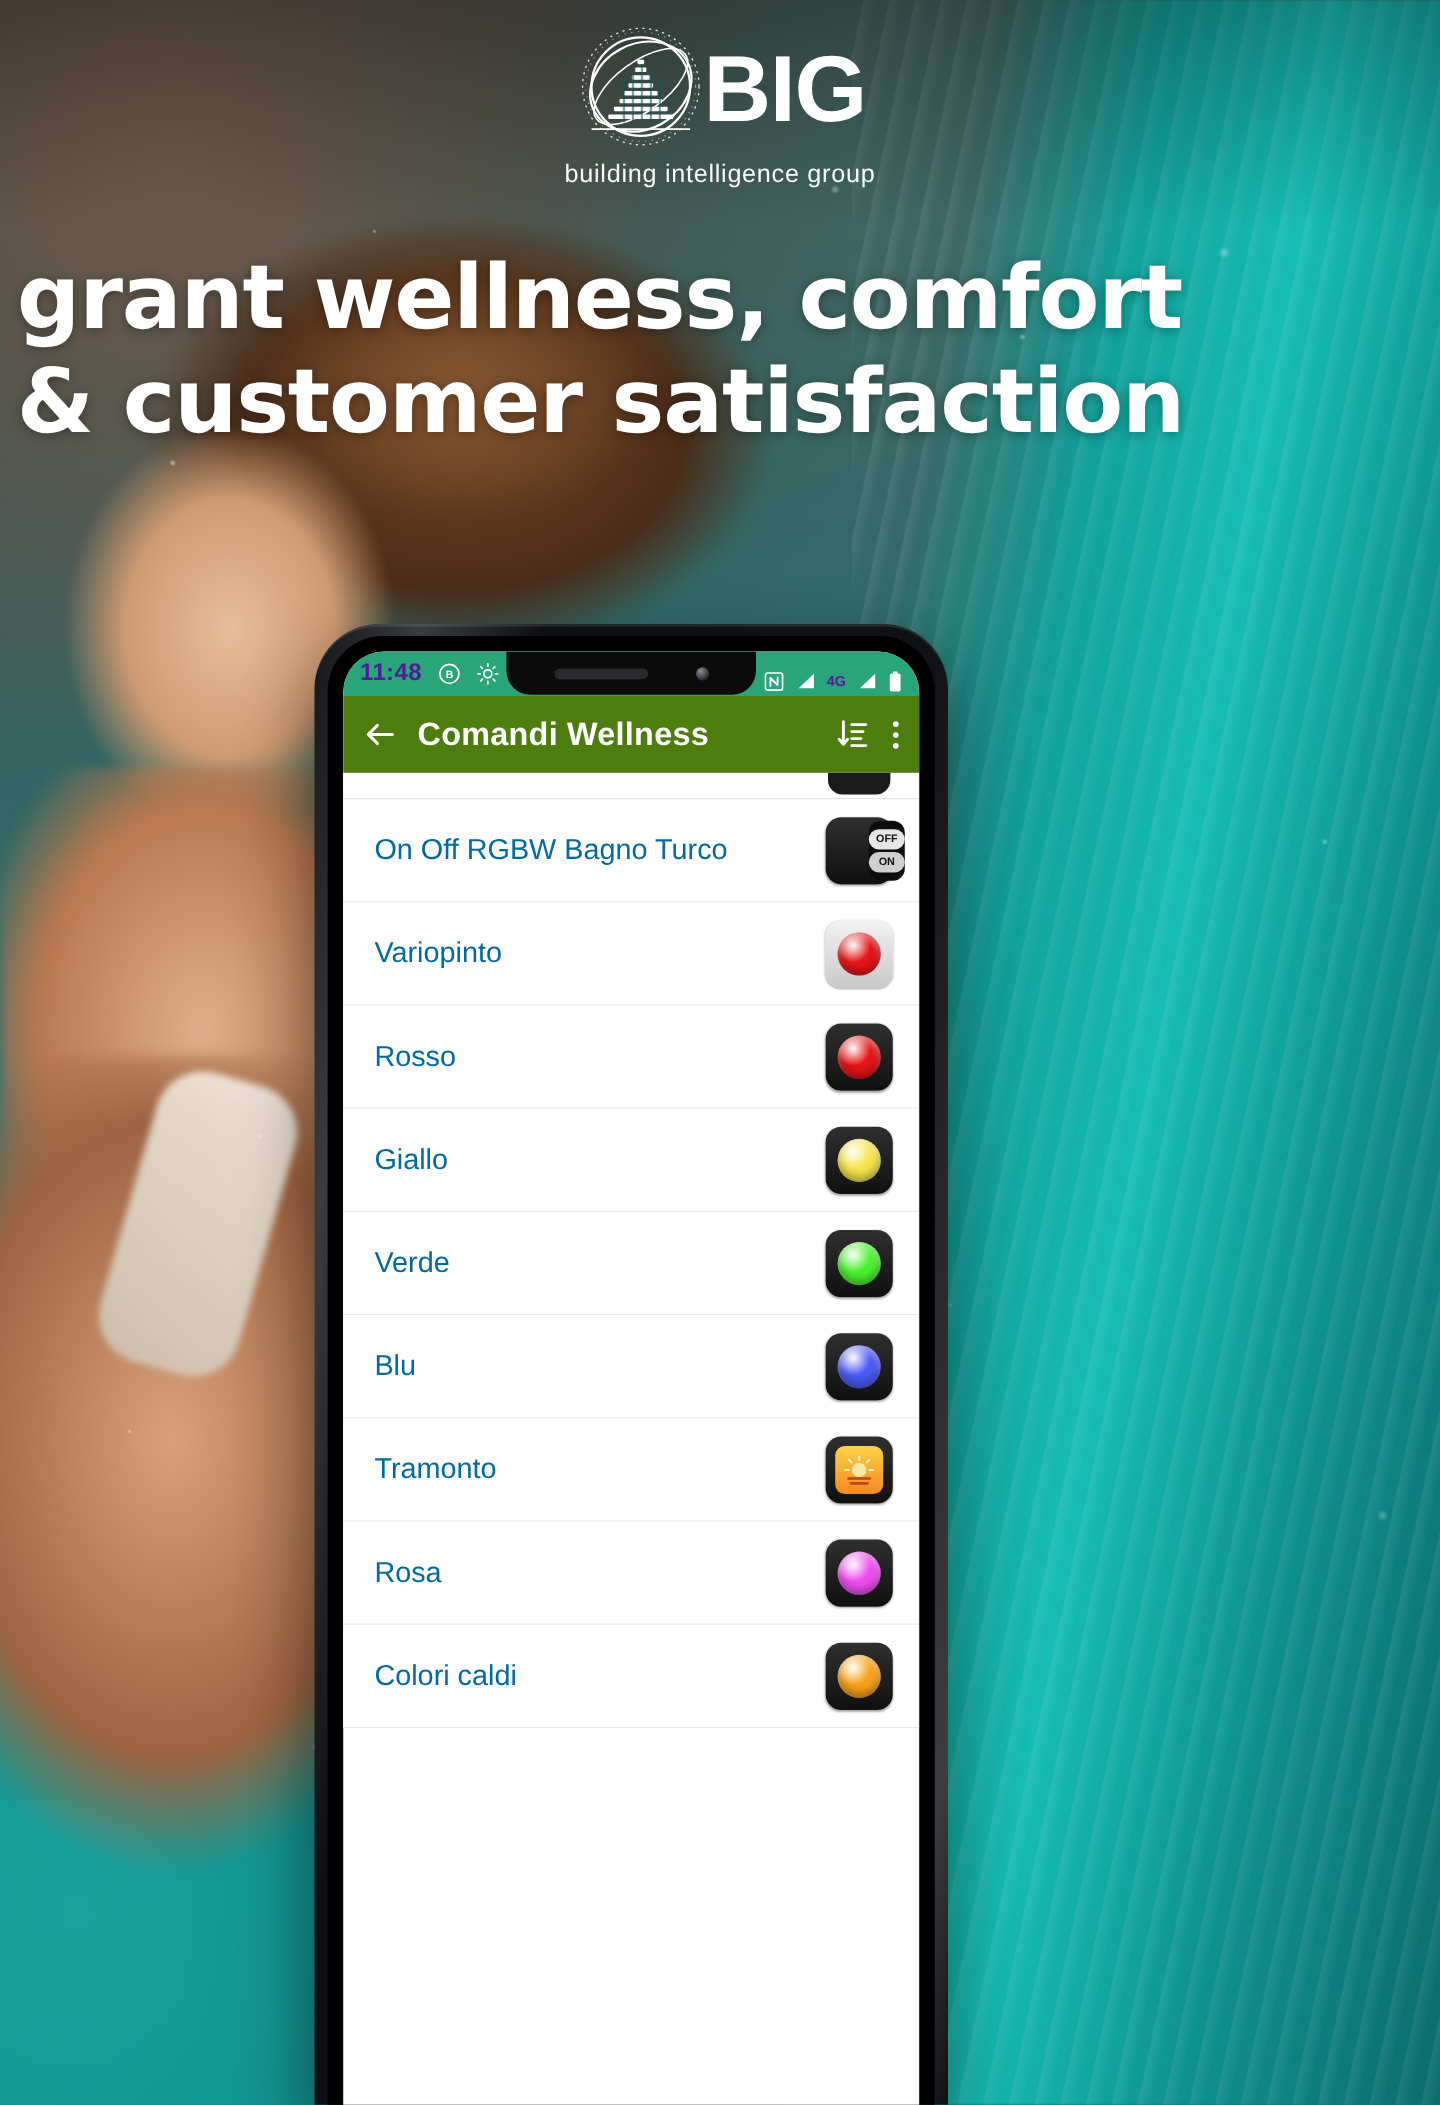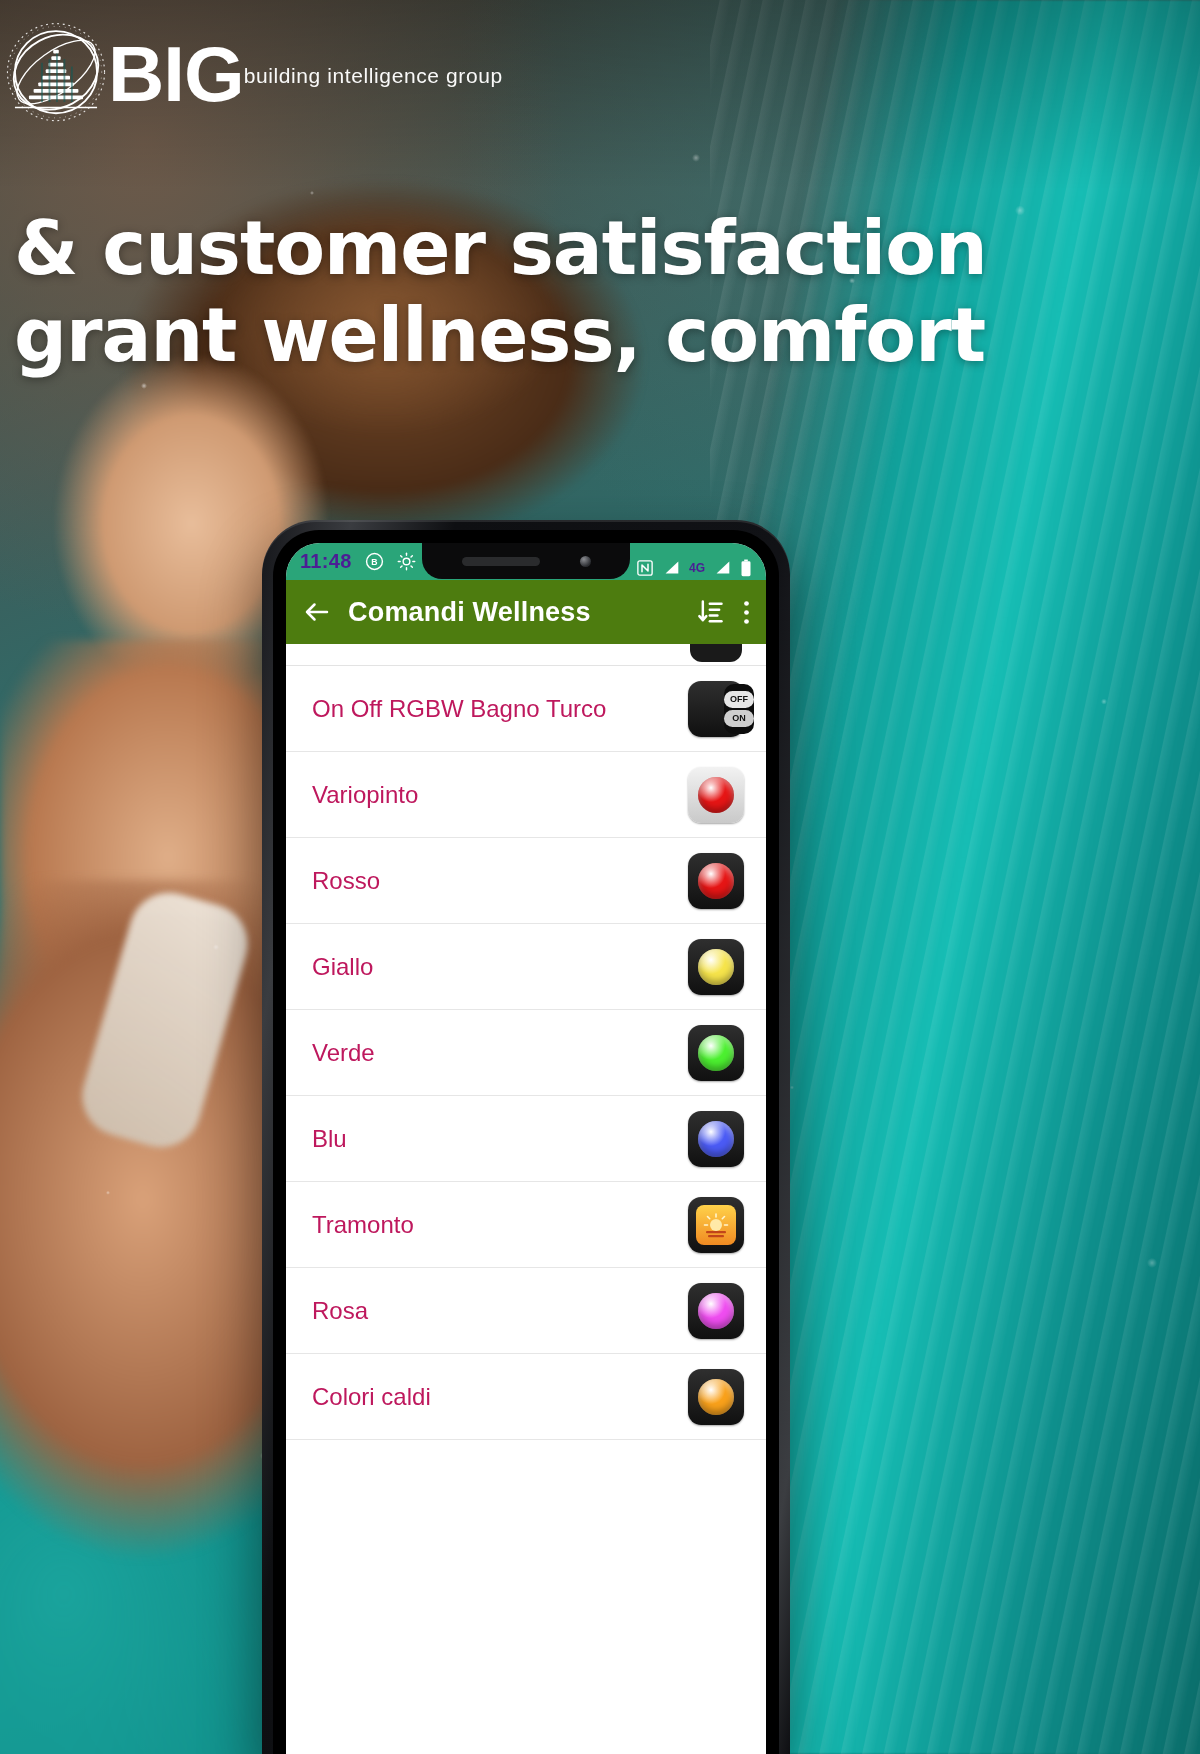--- a/index.html
+++ b/index.html
@@ -89,21 +89,21 @@
       radial-gradient(circle 2px at 66% 62%, rgba(255,255,255,.30) 0%, rgba(255,255,255,0) 100%);
   }
   .top-shade {
     position:absolute; left:0; top:0; width:100%; height:190px;
     background:linear-gradient(180deg, rgba(0,0,0,.28) 0%, rgba(0,0,0,0) 100%);
   }
 
   
   #logo-block {
     position:absolute; top:18px; left:0; width:100%;
-    display:flex; flex-direction:row; align-items:center; z-index:5;
+    display:flex; flex-direction:column; align-items:center; z-index:5;
   }
   .logo-row { display:flex; align-items:center; gap:2px; }
   .logo-mark { width:112px; height:112px; display:block; }
   .logo-word {
     color:#ffffff; font-size:78px; font-weight:700; letter-spacing:-1px;
     line-height:1; margin-left:-6px;
     font-family:"Liberation Sans", sans-serif;
   }
   .logo-tag {
     color:#ffffff; font-size:21px; letter-spacing:.6px; margin-top:4px;
@@ -182,21 +182,21 @@
   .list-top-partial .stub {
     position:absolute; right:24px; top:-34px; width:52px; height:52px;
     border-radius:12px; background:#1a1a1a;
   }
   .row {
     height:86px; display:flex; align-items:center;
     padding:0 22px 0 26px; border-bottom:1px solid #e6e6e6;
     background:#fff;
   }
   .row-label {
-    font-size:24px; color:#be185d; font-weight:400;
+    font-size:24px; color:#0369a1; font-weight:400;
     font-family:"Liberation Sans", sans-serif;
   }
   .row-icon { margin-left:auto; width:56px; height:56px; flex:0 0 56px; }
 
   .btn-tile {
     width:56px; height:56px; border-radius:13px;
     background:linear-gradient(180deg,#2f2f2f 0%,#101010 100%);
     display:flex; align-items:center; justify-content:center;
     box-shadow:0 1px 2px rgba(0,0,0,.35);
   }
@@ -267,22 +267,22 @@
         <rect x="76" y="52" width="2" height="38"></rect>
       </g>
       <line x1="16" y1="96" x2="104" y2="96" stroke="#ffffff" stroke-width="1.6"></line>
     </svg>
     <span class="logo-word">BIG</span>
   </div>
   <div class="logo-tag">building intelligence group</div>
 </div>
 
 <div id="headline">
+  <div>grant wellness, comfort</div>
   <div>&amp; customer satisfaction</div>
-  <div>grant wellness, comfort</div>
 </div>
 
 <div id="phone">
   <div class="phone-inner">
     <div class="screen">
 
       <div class="notch">
         <div class="speaker"></div>
         <div class="cam"></div>
       </div>

